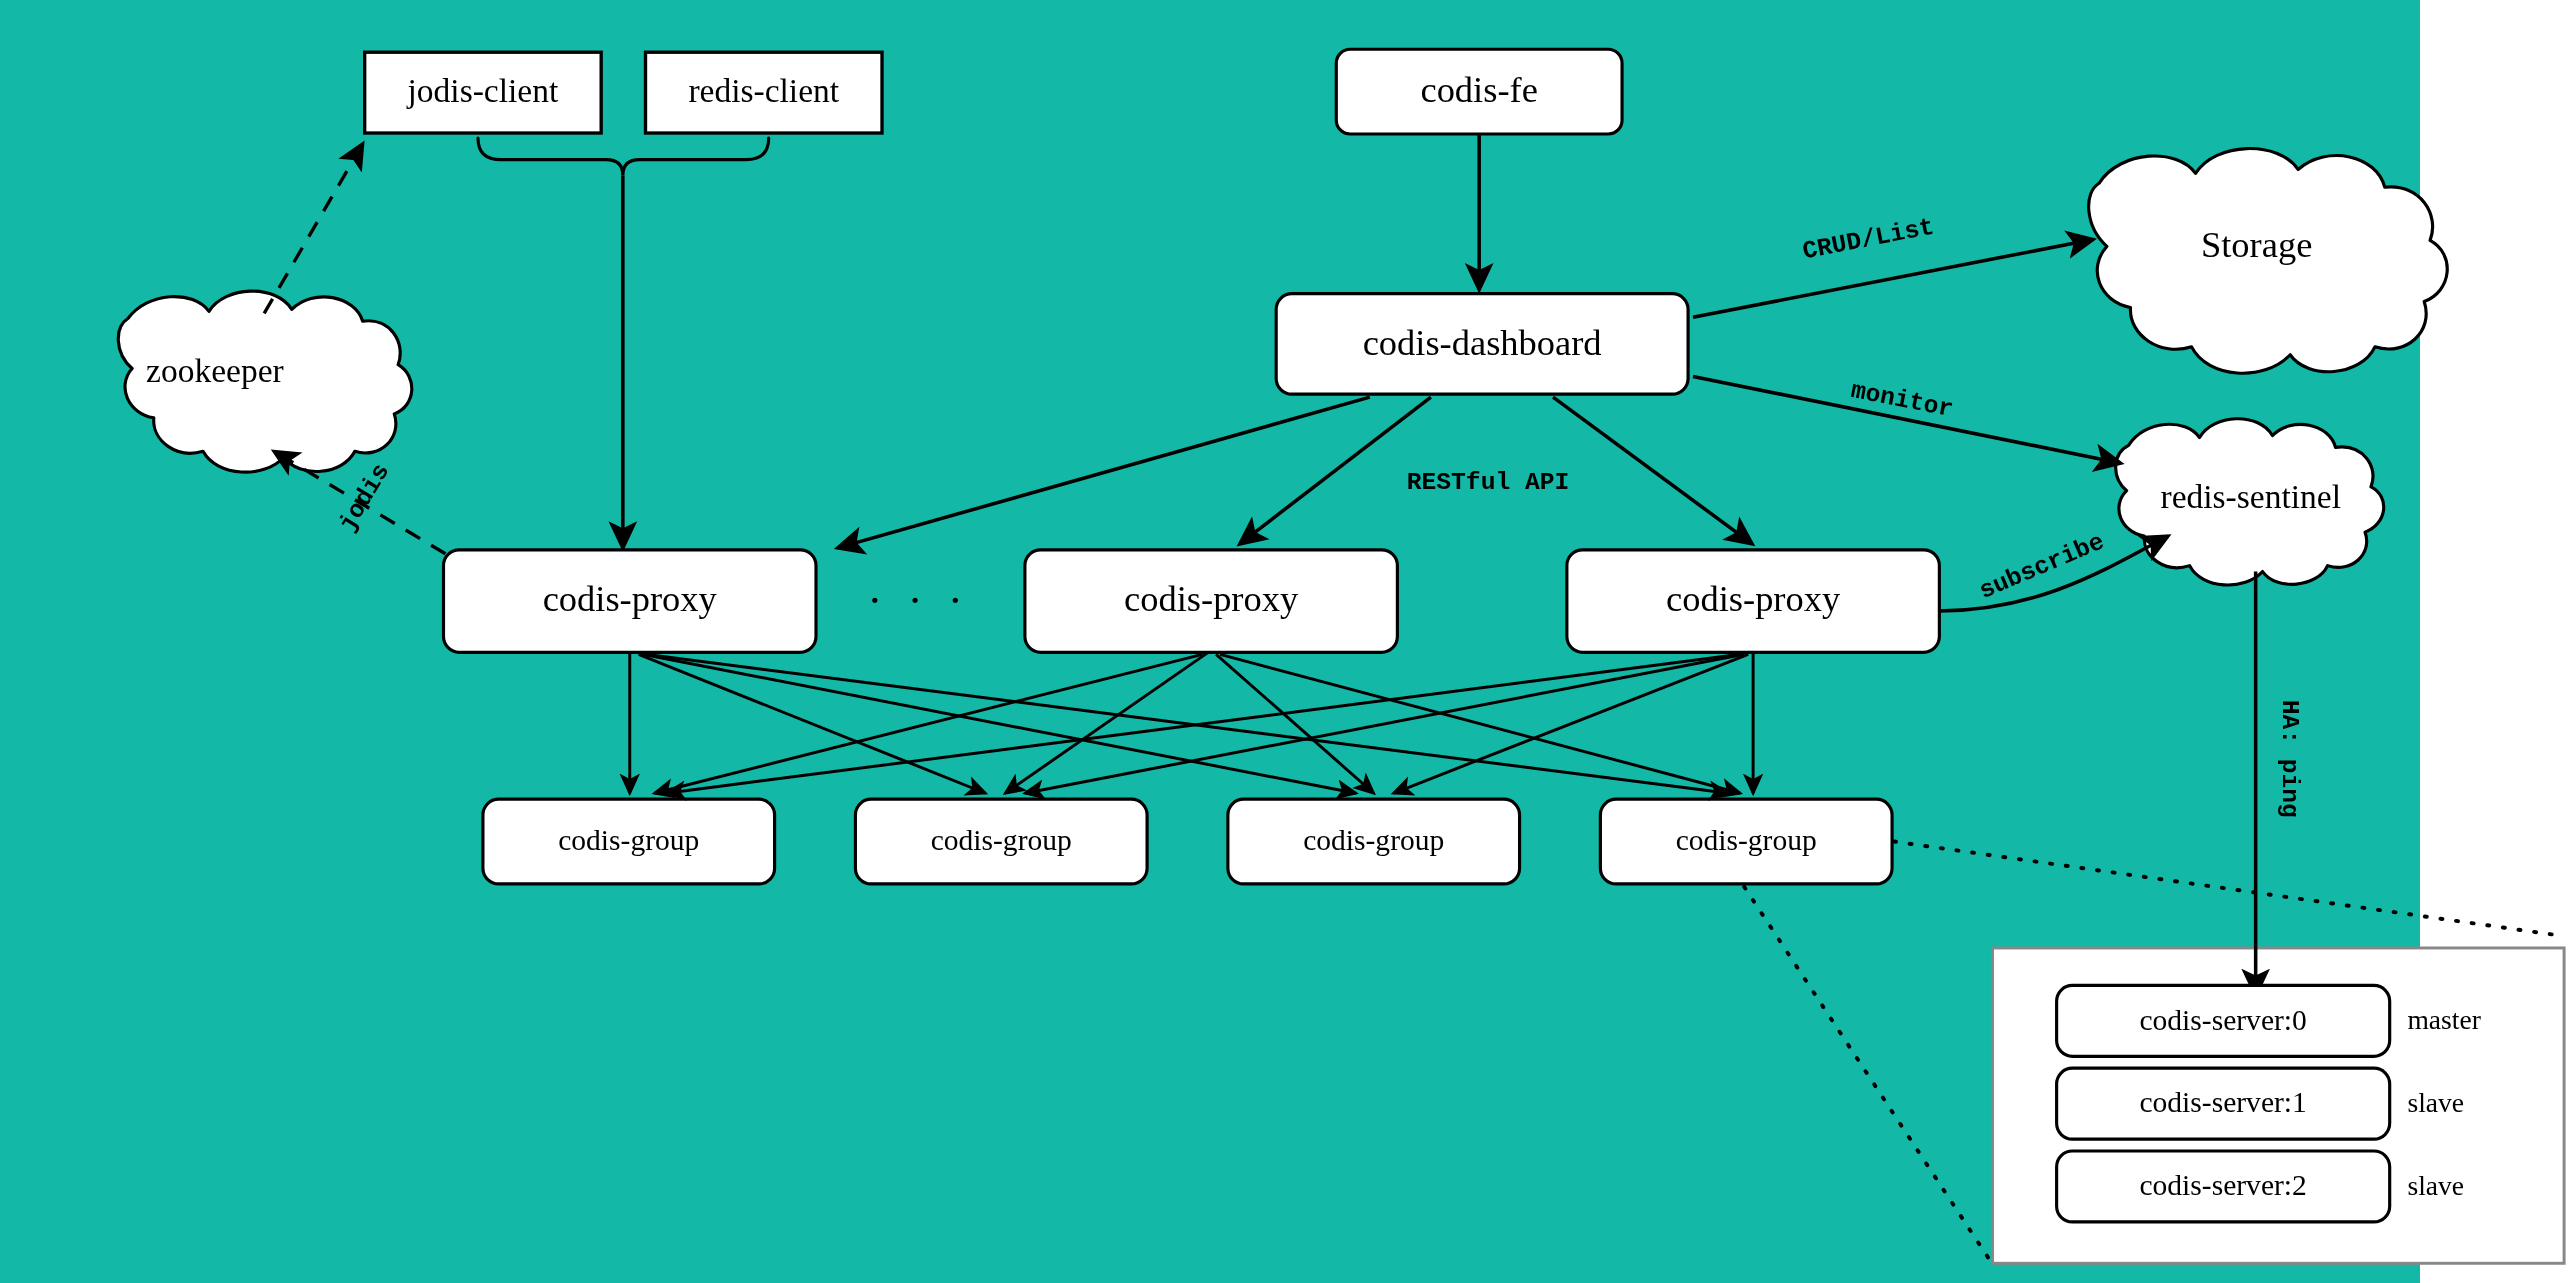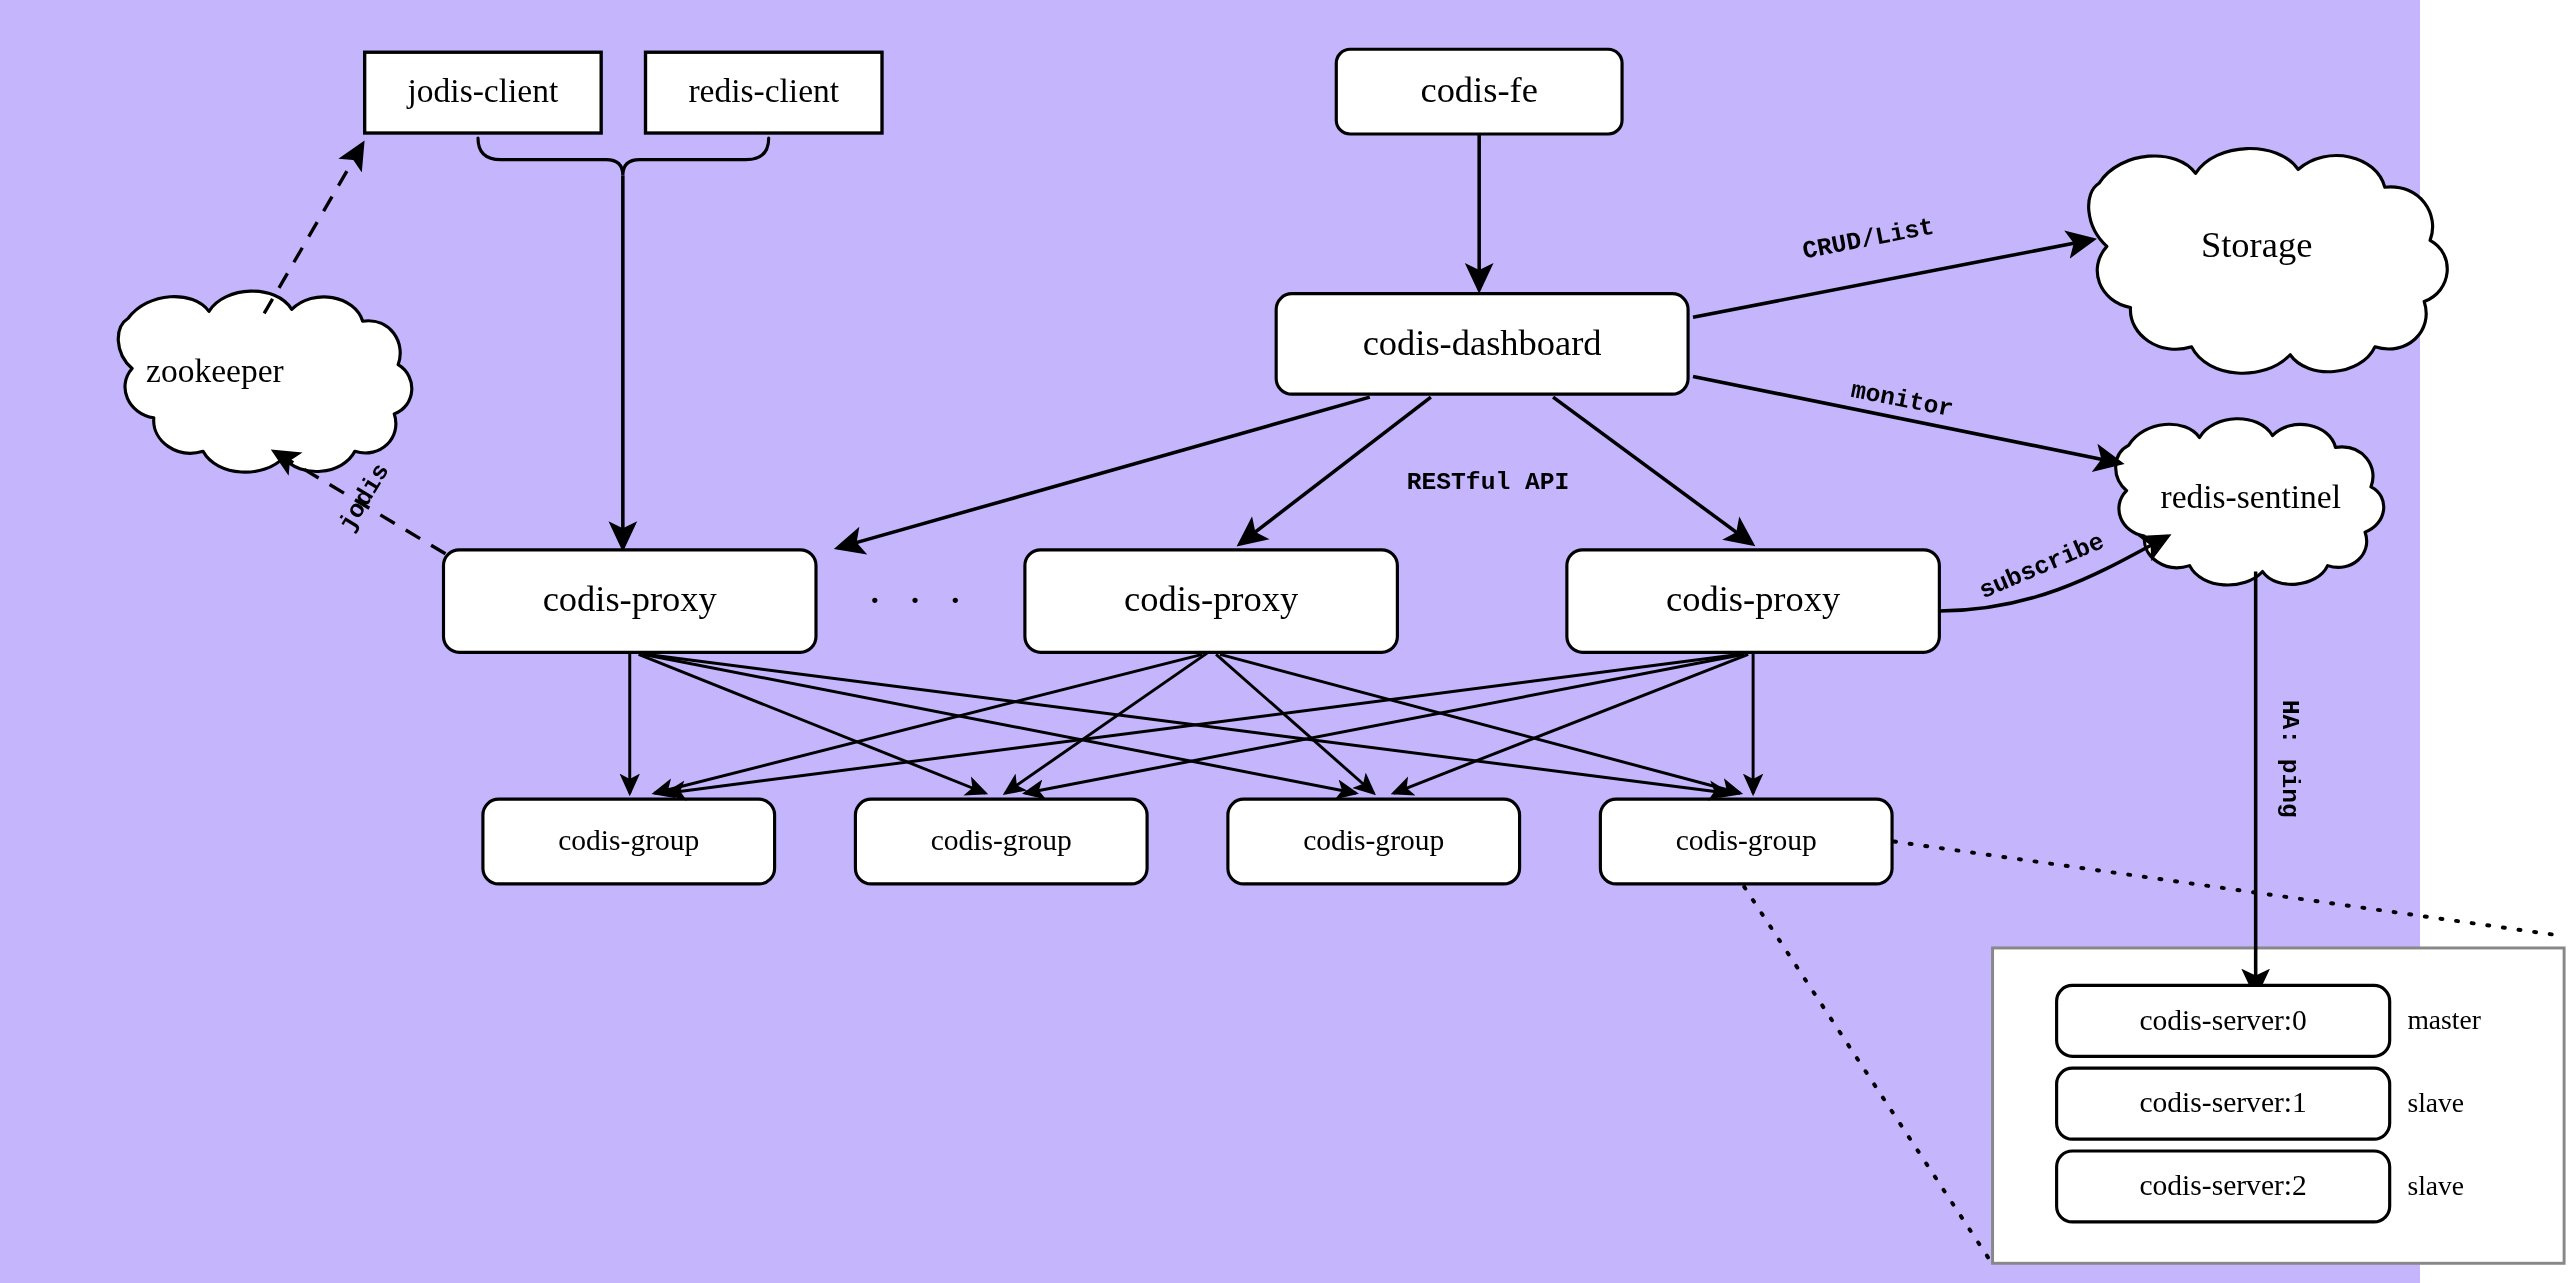--- a/index.html
+++ b/index.html
@@ -10,21 +10,21 @@
   body {
     width: 2576px;
     height: 1283px;
     overflow: hidden;
     font-family: "Liberation Serif", "DejaVu Serif", serif;
   }
   #diagram-root {
     position: relative;
     width: 2420px;
     height: 1283px;
-    background: #c4b5fd;
+    background: #14b8a6;
   }
   svg#diagram {
     display: block;
     width: 2576px;
     height: 1283px;
   }
   .node-rect {
     fill: #ffffff;
     stroke: #000000;
     stroke-width: 3.2;

